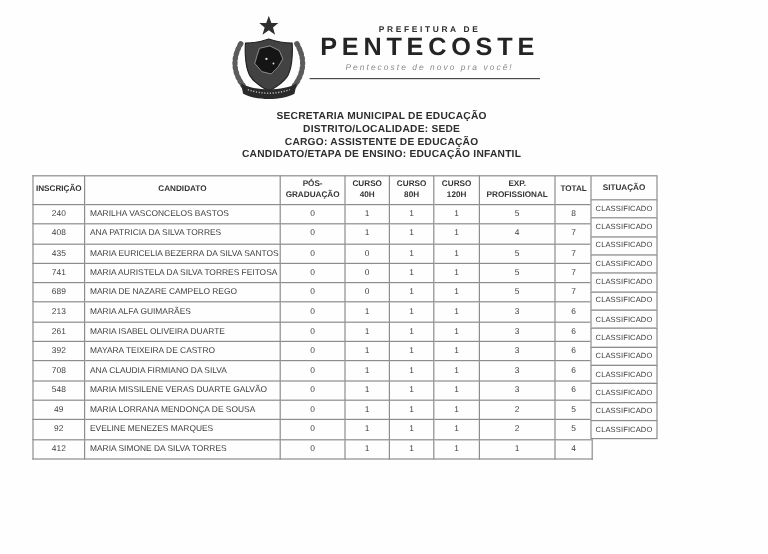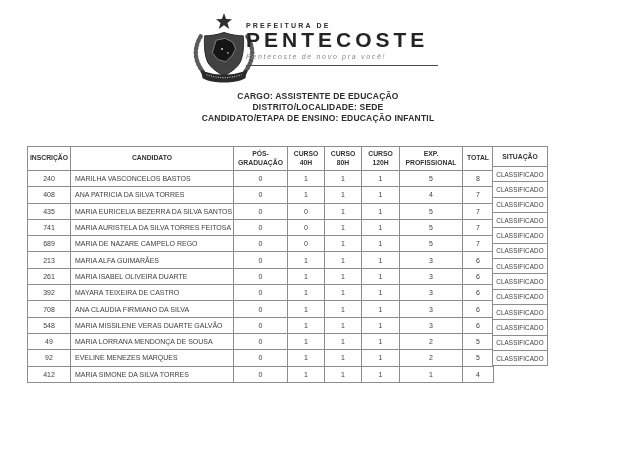--- a/index.html
+++ b/index.html
@@ -5,21 +5,21 @@
   * { margin:0; padding:0; box-sizing:border-box; }
   html,body { background:#ffffff; }
   .page {
     position:relative; width:640px; height:462px; background:#fefefe;
     font-family:"Liberation Sans", sans-serif; color:#3d3d3d; overflow:hidden;
   }
 
   
   .logo { position:absolute; left:190px; top:10px; display:flex; }
   .crest { width:68px; height:78px; }
-  .logo-text { position:absolute; left:56px; top:12px; width:200px; }
+  .logo-text { position:absolute; left:68px; top:12px; width:200px;text-align:center; }
   .org-small { font-size:7px; font-weight:bold; letter-spacing:2.2px; color:#2e2e2e; white-space:nowrap; }
   .org-large { font-size:21px; font-weight:bold; letter-spacing:4px; color:#242424; white-space:nowrap; line-height:22px; }
   .tagline  { font-size:7px; font-style:italic; letter-spacing:1.7px; color:#8a8a8a; white-space:nowrap; margin-top:2px; }
   .logo-rule { width:192px; border-top:1.2px solid #4a4a4a; margin-top:5px; }
 
   
   .title-block { position:absolute; left:0; top:91px; width:636px; text-align:center; }
   .title-line { font-size:8.5px; font-weight:bold; letter-spacing:0.2px; color:#2d2d2d; line-height:10.8px; white-space:nowrap; }
 
   
@@ -68,22 +68,23 @@
     </svg>
     <div class="logo-text">
       <div class="org-small">PREFEITURA DE</div>
       <div class="org-large">PENTECOSTE</div>
       <div class="tagline">Pentecoste de novo pra você!</div>
       <div class="logo-rule"></div>
     </div>
   </div>
 
   <div class="title-block">
+    <div class="title-line">SECRETARIA MUNICIPAL DE EDUCAÇÃO</div>
+    <div class="title-line">DISTRITO/LOCALIDADE: SEDE</div>
     <div class="title-line">CARGO: ASSISTENTE DE EDUCAÇÃO</div>
-    <div class="title-line">DISTRITO/LOCALIDADE: SEDE</div>
     <div class="title-line">CANDIDATO/ETAPA DE ENSINO: EDUCAÇÃO INFANTIL</div>
   </div>
 
   <div class="table-wrap">
     <table>
       <colgroup>
         <col style="width:43px">
           <col style="width:163px">
           <col style="width:54px">
           <col style="width:37px">

